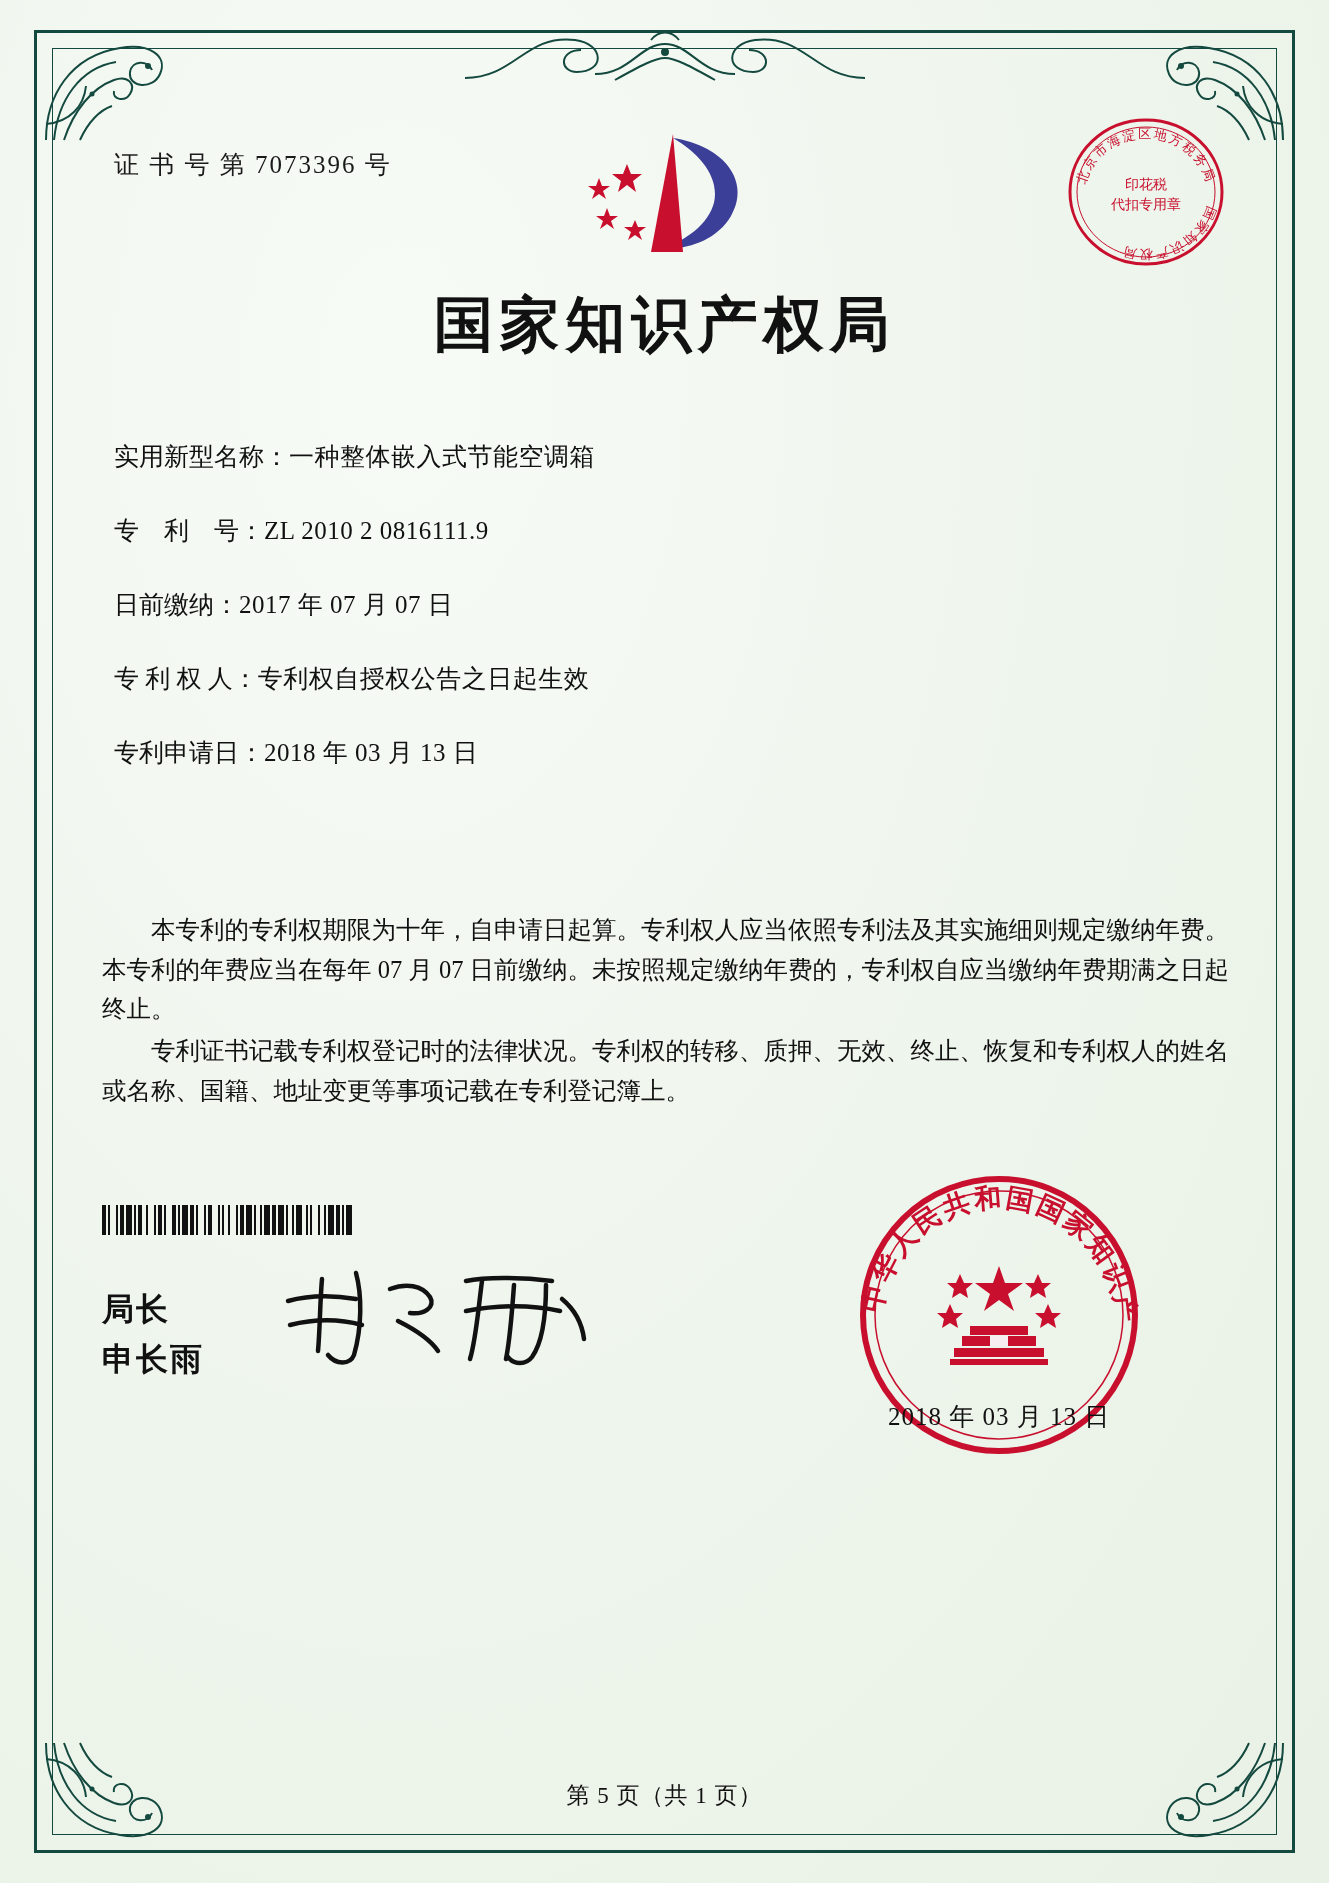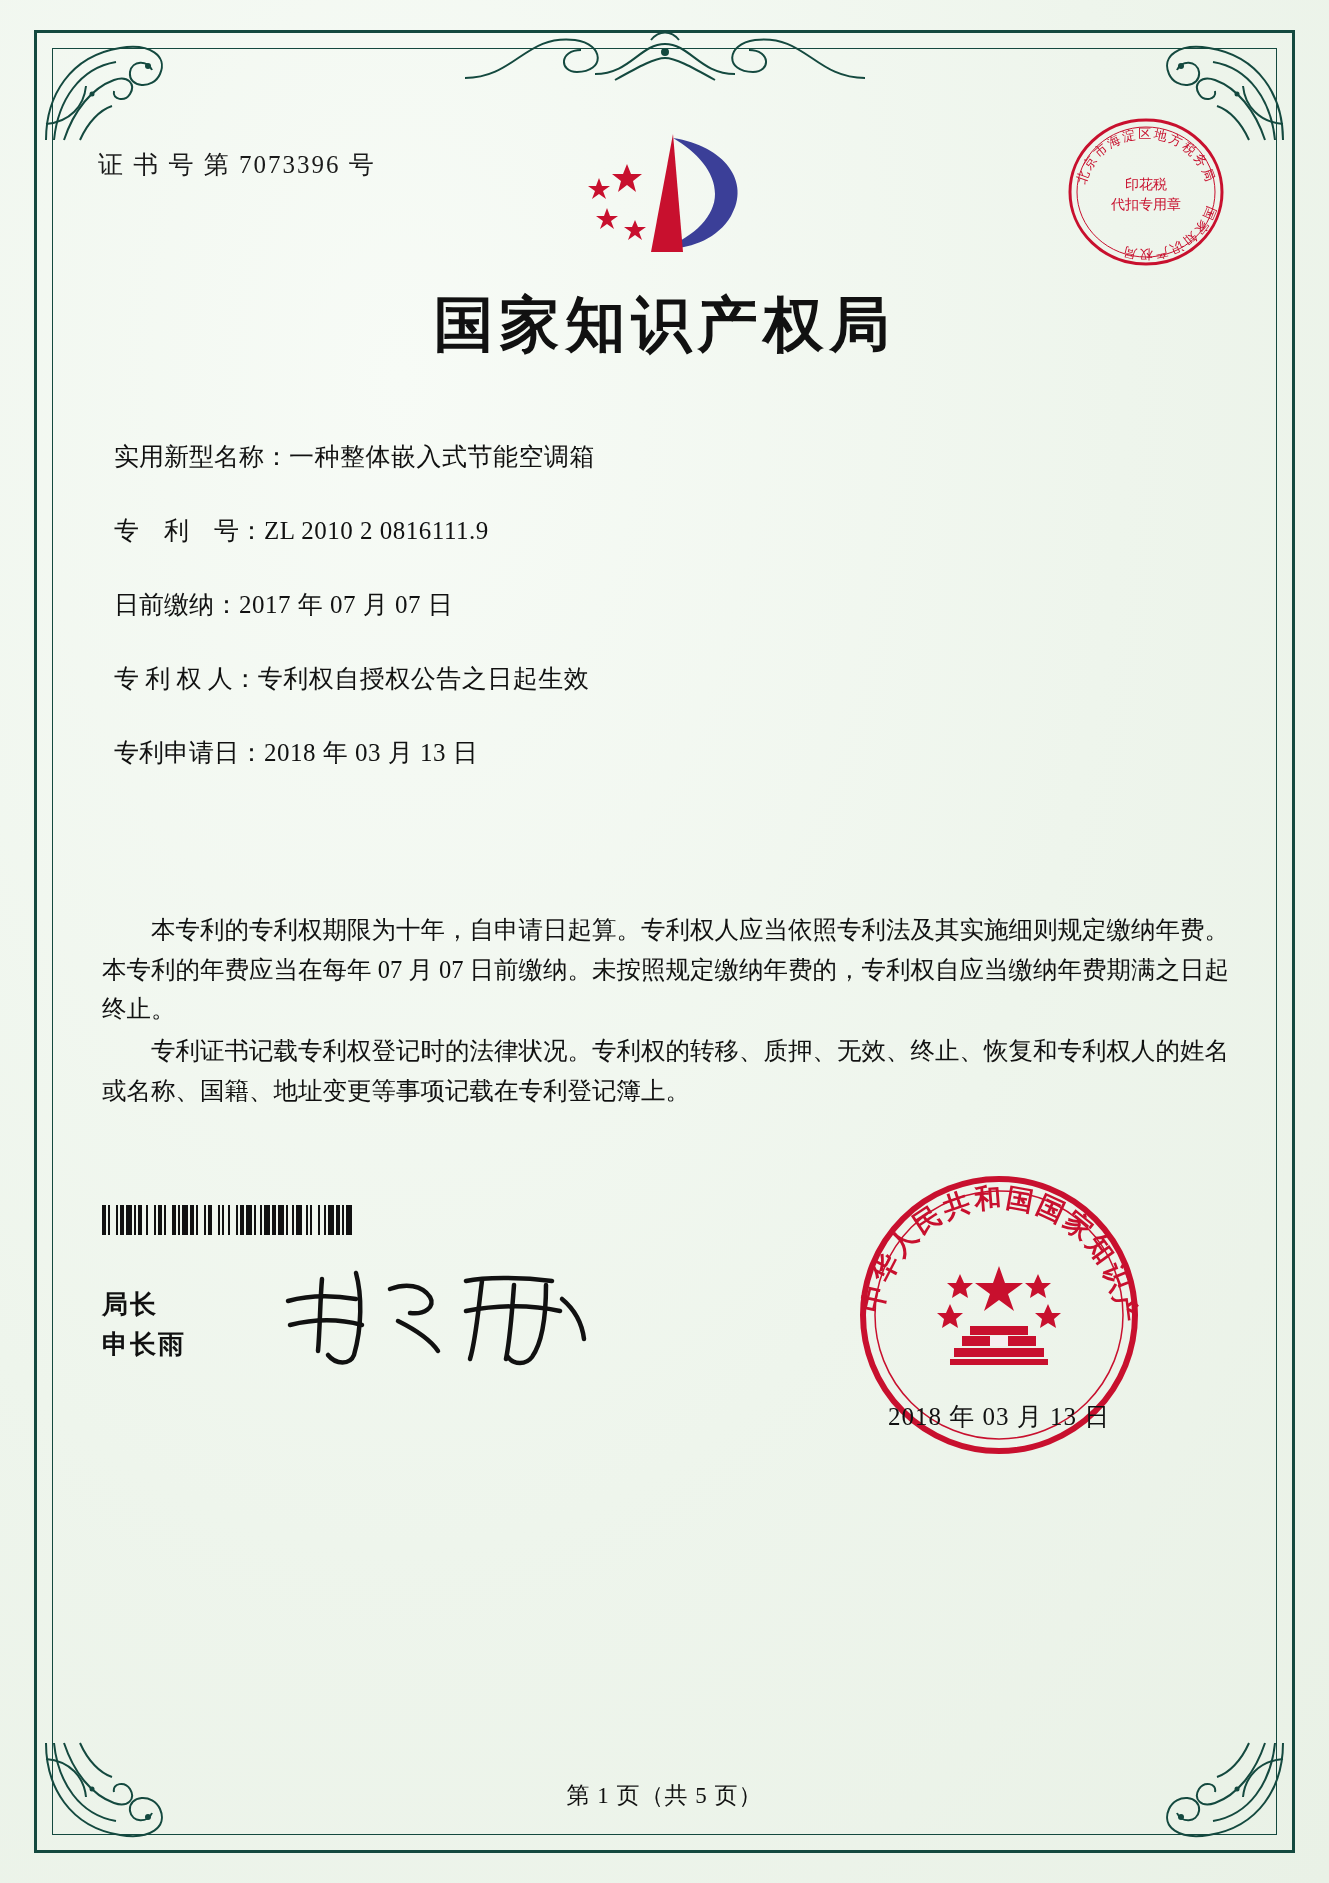--- a/index.html
+++ b/index.html
@@ -58,21 +58,21 @@
   
   .content {
     position: absolute;
     left: 90px;
     top: 110px;
     right: 90px;
     bottom: 70px;
   }
   .cert-no {
     position: absolute;
-    left: 8px;
+    left: 24px;
     top: 38px;
     font-size: 25px;
     letter-spacing: 2px;
     color: #1a1a1a;
     font-family: "Liberation Serif", serif;
   }
   
   .logo {
     position: absolute;
     left: 50%;
@@ -155,21 +155,21 @@
   .barcode i {
     display: block;
     background: #111;
     height: 100%;
   }
 
   .signer {
     position: absolute;
     left: 12px;
     top: 1175px;
-    font-size: 26px;
+    font-size: 32px;
     line-height: 1.55;
     color: #111;
     font-weight: 600;
     letter-spacing: 2px;
   }
   .handwriting {
     position: absolute;
     left: 180px;
     top: 1145px;
     width: 330px;
@@ -472,15 +472,15 @@
           <rect x="100" y="178" width="90" height="9"></rect>
           <rect x="108" y="166" width="74" height="10"></rect>
           <rect x="116" y="156" width="58" height="9"></rect>
           <rect x="136" y="166" width="18" height="10" fill="#f6eef0"></rect>
           <rect x="96" y="189" width="98" height="6"></rect>
         </g>
       </svg>
     </div>
     <div class="seal-date">2018 年 03 月 13 日</div>
 
-    <div class="footer">第 1 页（共 5 页）</div>
+    <div class="footer">第 5 页（共 1 页）</div>
   </div>
 </div>
 
 </body></html>

